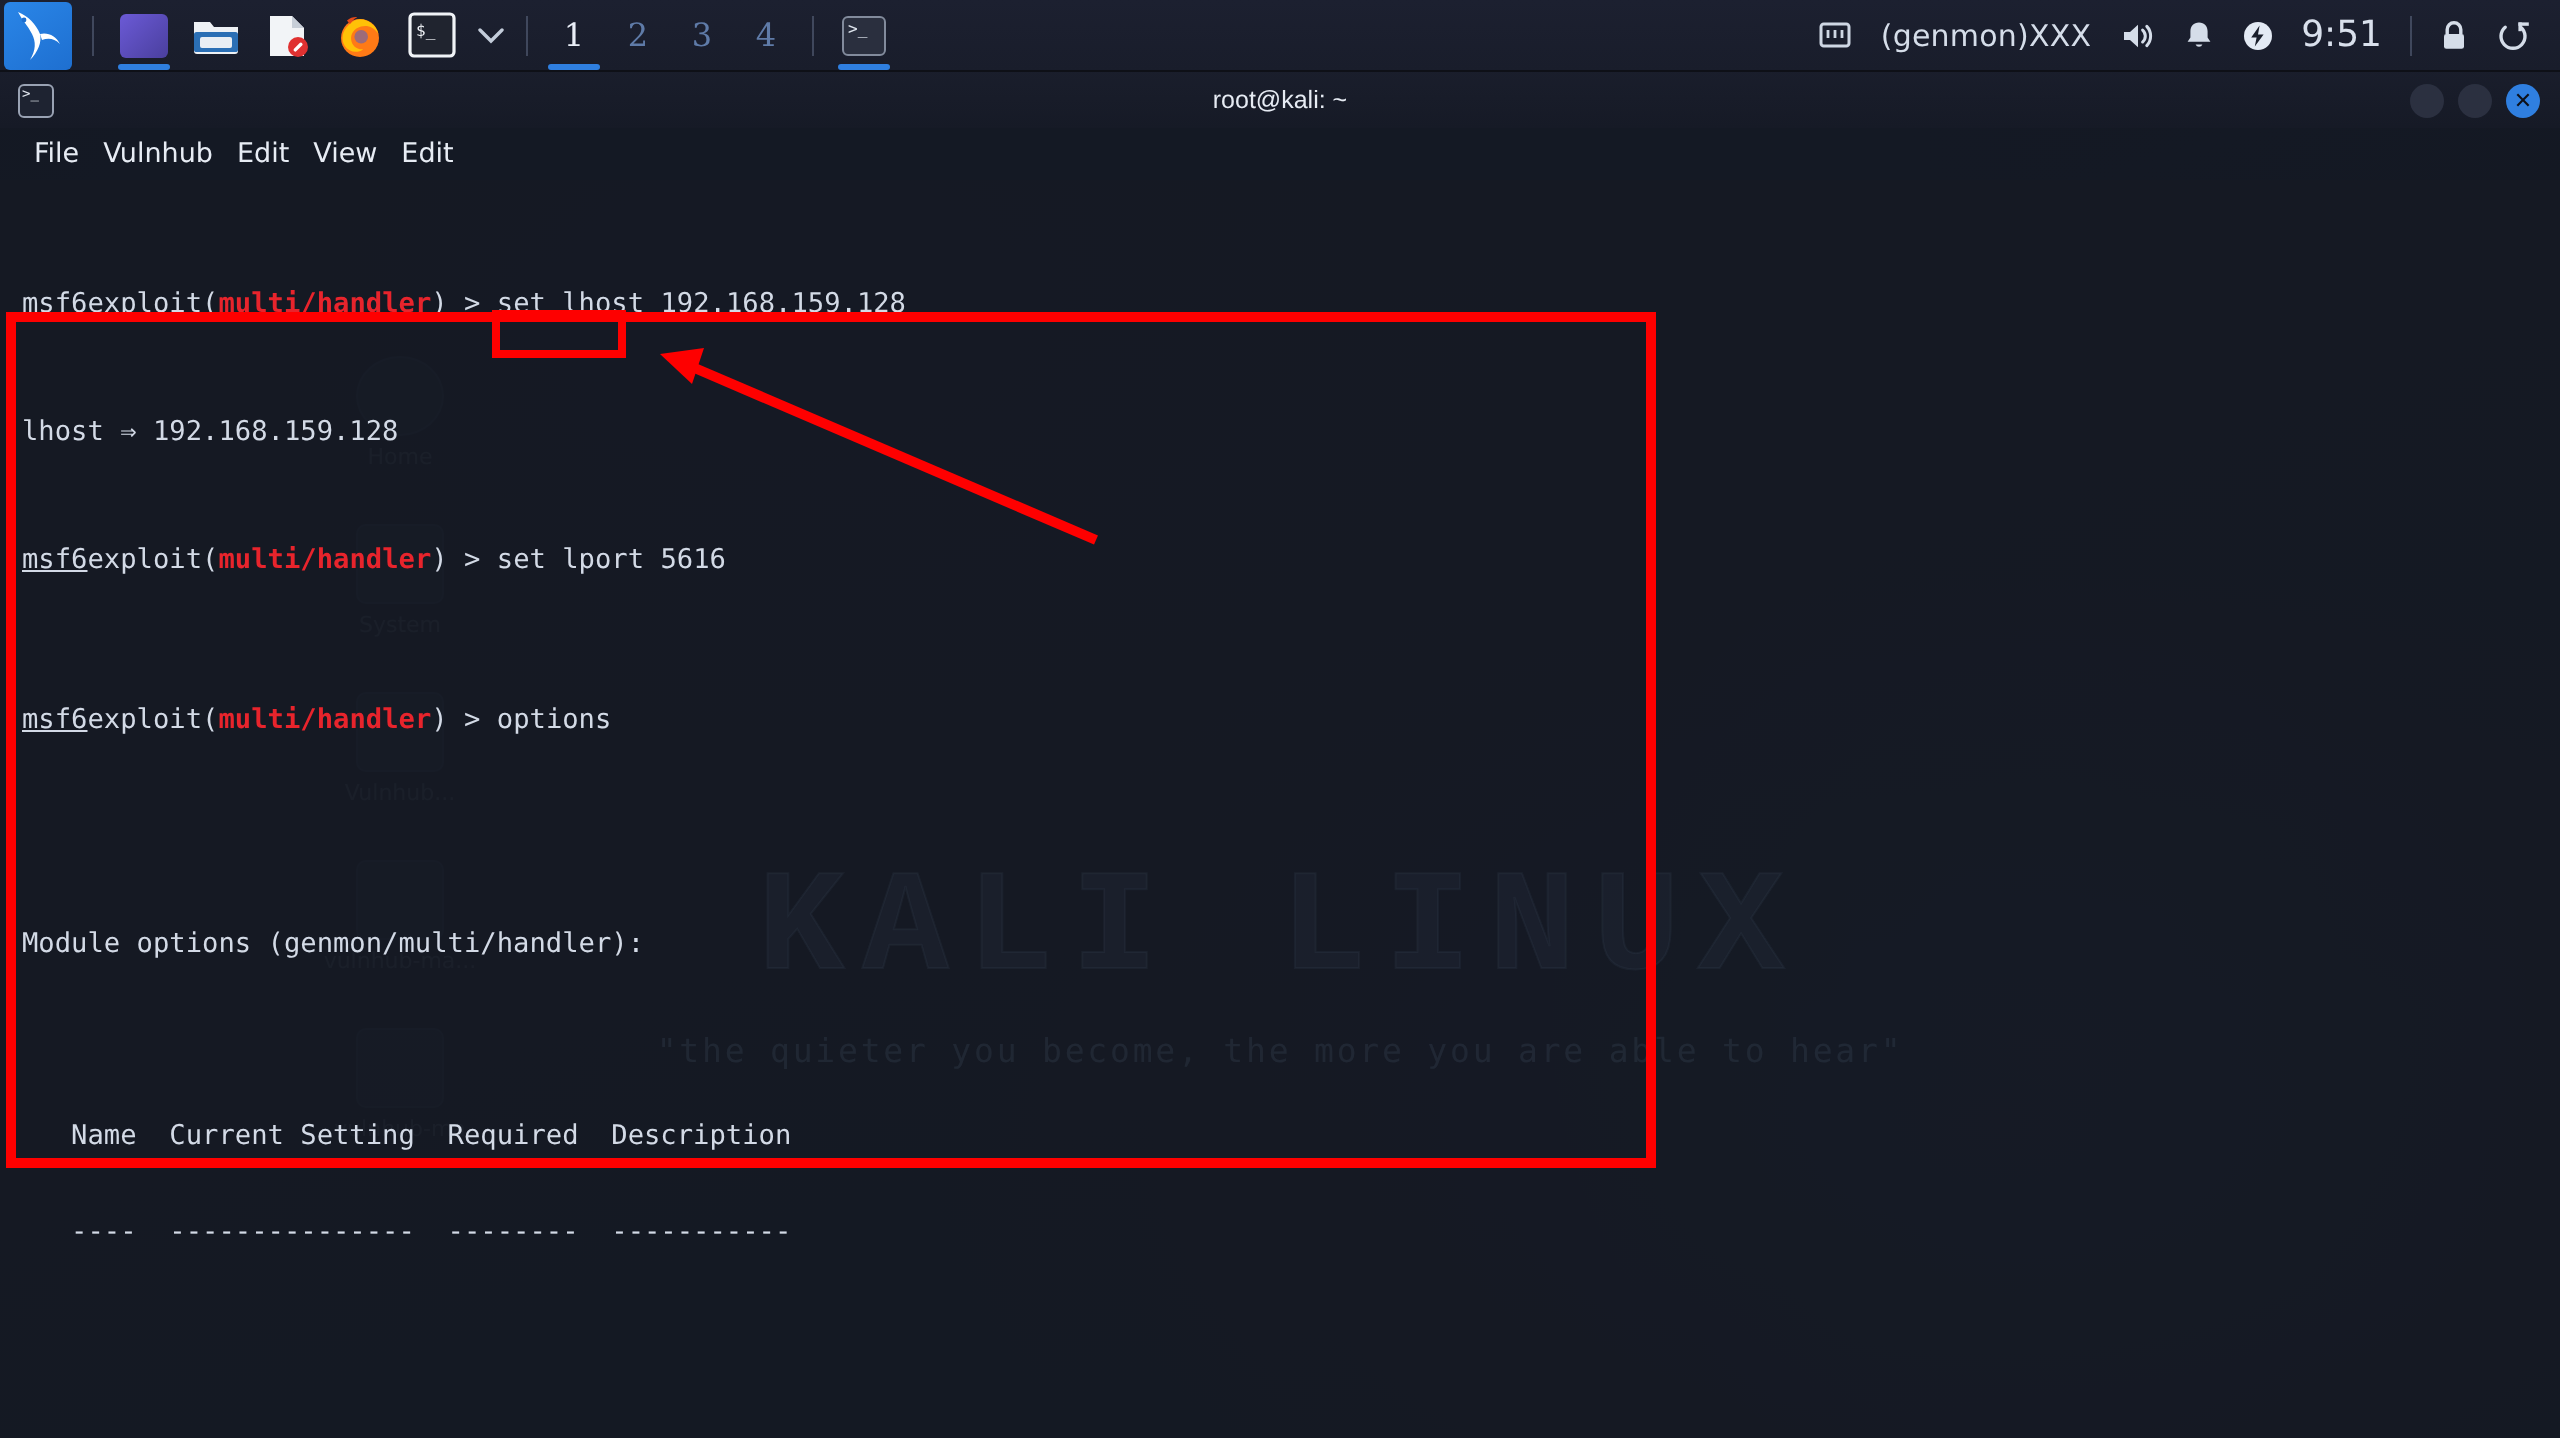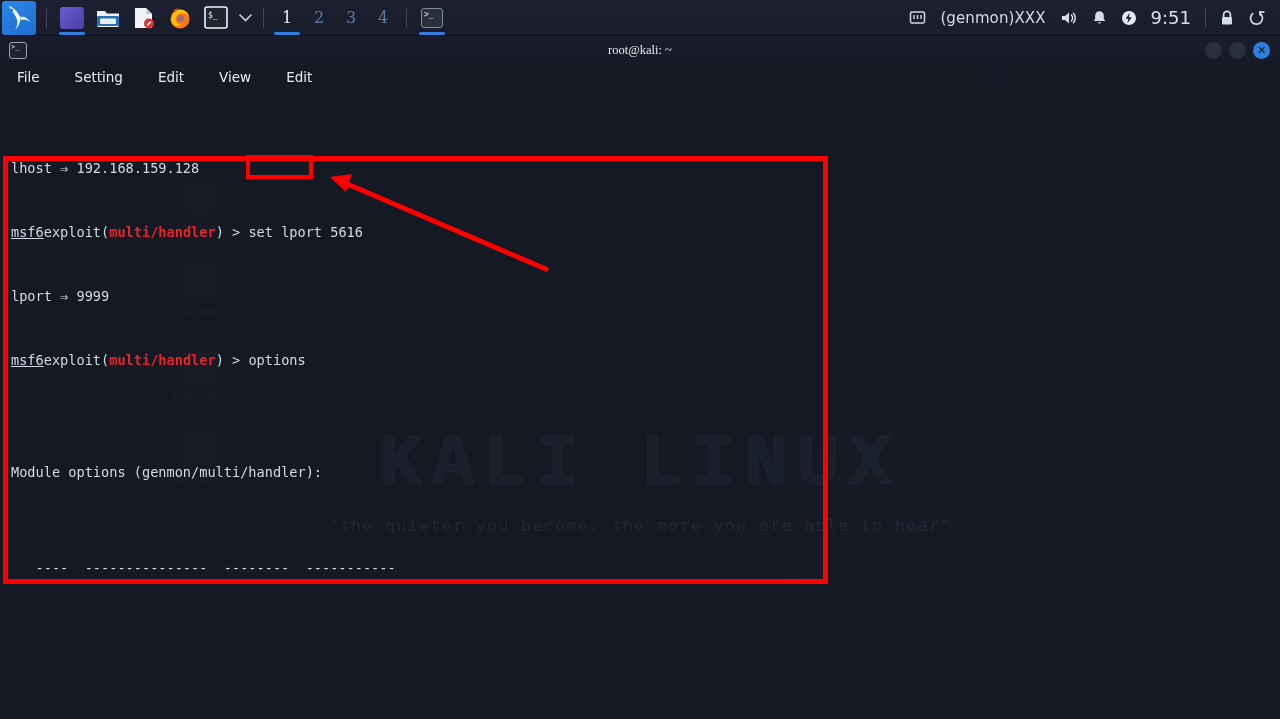--- a/index.html
+++ b/index.html
@@ -130,34 +130,34 @@
   #titlebar .tb-ico{
     width:18px; height:17px; margin-left:9px; border-radius:3px;
     background:#1e2331; border:1px solid #99a2b3; position:relative;
   }
   #titlebar .tb-ico::after{
     content:">_"; position:absolute; left:1px; top:0px;
     font-size:7px; color:#e2e7ef; font-family:"DejaVu Sans Mono", monospace;
   }
   #window-title{
     position:absolute; left:0; right:0; text-align:center;
-    font-size:12.5px; color:#e6ebf3; font-family:Liberation Serif, serif;
+    font-size:12.5px; color:#e6ebf3; font-family:Liberation Sans, sans-serif;
     pointer-events:none;
   }
   .wbtns{ margin-left:auto; display:flex; align-items:center; gap:7px; padding-right:10px; }
   .wbtn{ width:17px; height:17px; border-radius:50%; background:#2b3040; }
   .wbtn.close{
     background:#2f7fe0; color:#0d1018; font-size:11px; font-weight:bold;
     display:flex; align-items:center; justify-content:center;
     font-family:"DejaVu Sans", sans-serif;
   }
 
   #menubar{
     height:26px; display:flex; align-items:center;
-    padding-left:14px; gap:29px;
+    padding-left:14px; gap:6px;
     background:rgba(21,25,36,0.92);
     font-size:13.5px; color:#e7ecf4;
   }
   #menubar .mi{ padding:1px 3px; }
 
   
   #term-body{
     position:relative; flex:1;
     background:rgba(21,25,36,0.90);
     overflow:hidden;
@@ -385,47 +385,48 @@
     <span id="window-title">root@kali: ~</span>
     <div class="wbtns">
       <span class="wbtn"></span>
       <span class="wbtn"></span>
       <span class="wbtn close">✕</span>
     </div>
   </div>
 
   <div id="menubar">
     <span class="mi">File</span>
-    <span class="mi">Setting</span>
+    <span class="mi">Vulnhub</span>
     <span class="mi">Edit</span>
     <span class="mi">View</span>
     <span class="mi">Edit</span>
   </div>
 
   <div id="term-body">
 
     <div id="watermark">
       <div class="wm-title">KALI LINUX</div>
       <div class="wm-sub">"the quieter you become, the more you are able to hear"</div>
     </div>
 
     <div id="term-text">
 
+      <div class="ln"><span class="u">msf6</span><span>exploit(</span><span class="red">multi/handler</span><span>) &gt; </span><span>set lhost 192.168.159.128</span></div>
 
       <div class="ln">lhost ⇒ 192.168.159.128</div>
 
       <div class="ln"><span class="u">msf6</span><span>exploit(</span><span class="red">multi/handler</span><span>) &gt; </span><span>set lport 5616</span></div>
 
-      <div class="ln">lport ⇒ 9999</div>
 
       <div class="ln"><span class="u">msf6</span><span>exploit(</span><span class="red">multi/handler</span><span>) &gt; </span><span>options</span></div>
 
       <div class="ln"> </div>
       <div class="ln">Module options (genmon/multi/handler):</div>
       <div class="ln"> </div>
+      <div class="ln">   Name  Current Setting  Required  Description</div>
       <div class="ln">   ----  ---------------  --------  -----------</div>
       <div class="ln"> </div>
       
       
 
       
       
       
       
       

